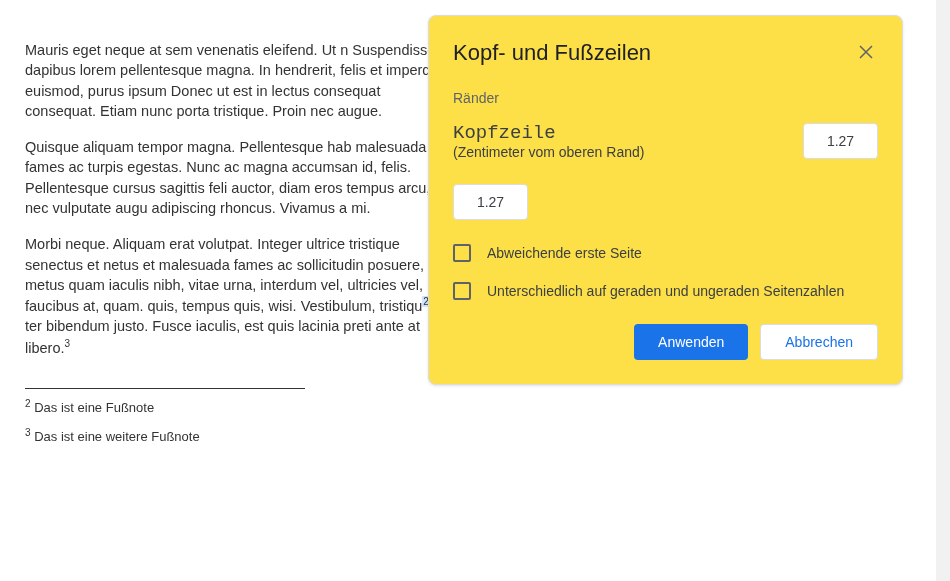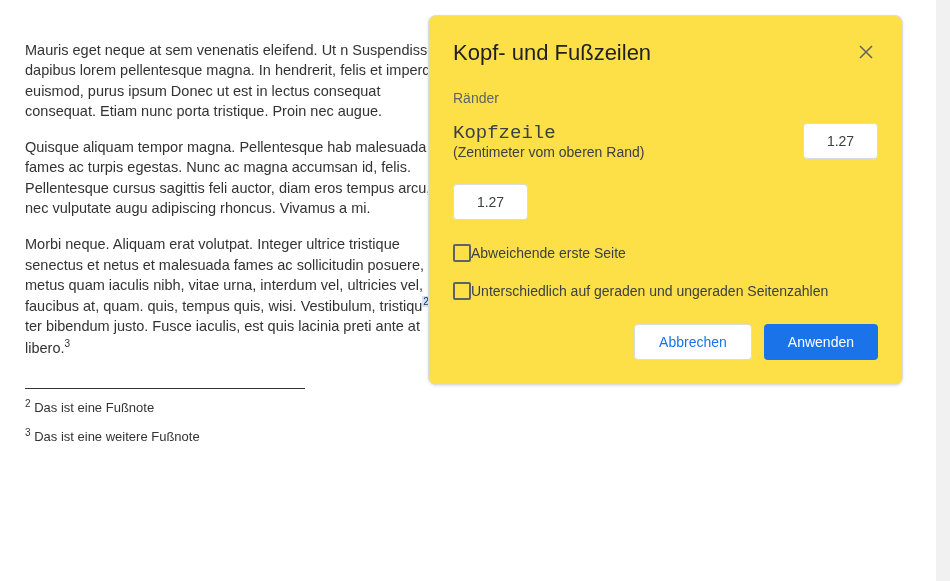--- a/index.html
+++ b/index.html
@@ -111,20 +111,21 @@
       padding: 0 10px;
       font-size: 14px;
       color: #3c4043;
       font-family: 'Google Sans', Arial, sans-serif;
       text-align: center;
     }
     .checkbox-row {
       display: flex;
       align-items: center;
       margin-bottom: 20px;
+      gap: 16px;
     }
     .checkbox {
       width: 18px;
       height: 18px;
       border: 2px solid #5f6368;
       border-radius: 2px;
       cursor: pointer;
       flex-shrink: 0;
     }
     .checkbox-label {
@@ -213,18 +214,18 @@
     <div class="checkbox"></div>
     <div class="checkbox-label">Abweichende erste Seite</div>
   </div>
 
   <div class="checkbox-row">
     <div class="checkbox"></div>
     <div class="checkbox-label">Unterschiedlich auf geraden und ungeraden Seitenzahlen</div>
   </div>
 
   <div class="modal-footer">
+    <button class="btn btn-primary">Anwenden</button>
     <button class="btn btn-secondary">Abbrechen</button>
-    <button class="btn btn-primary">Anwenden</button>
   </div>
 </div>
 
 <div class="scrollbar-track"></div>
 
 </body></html>

